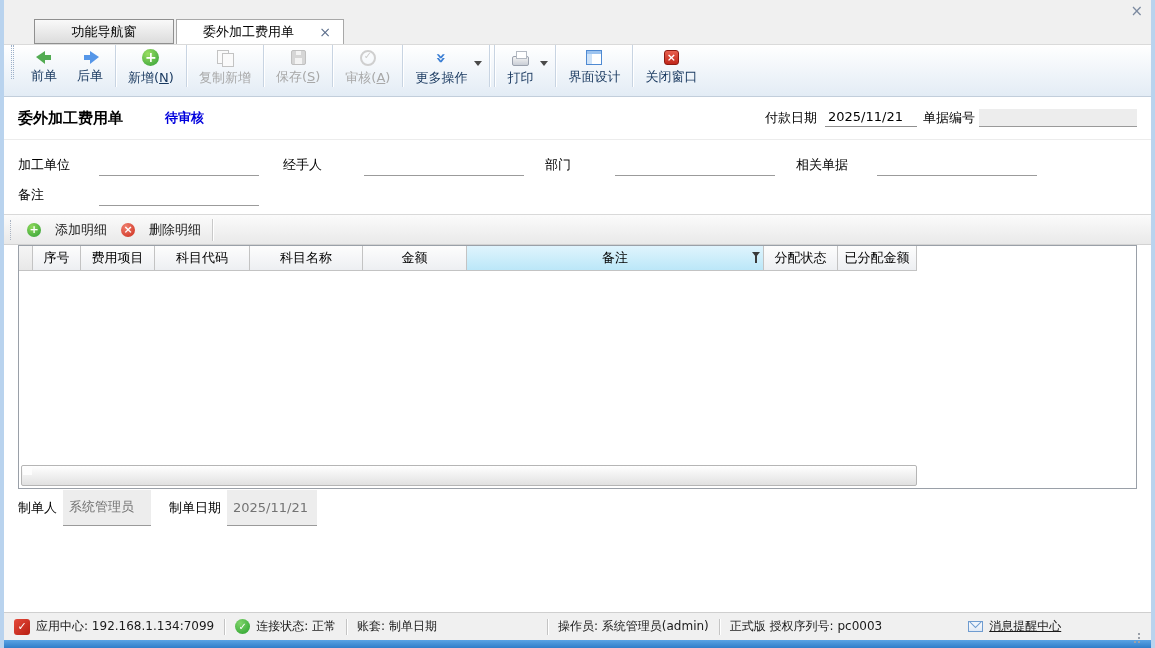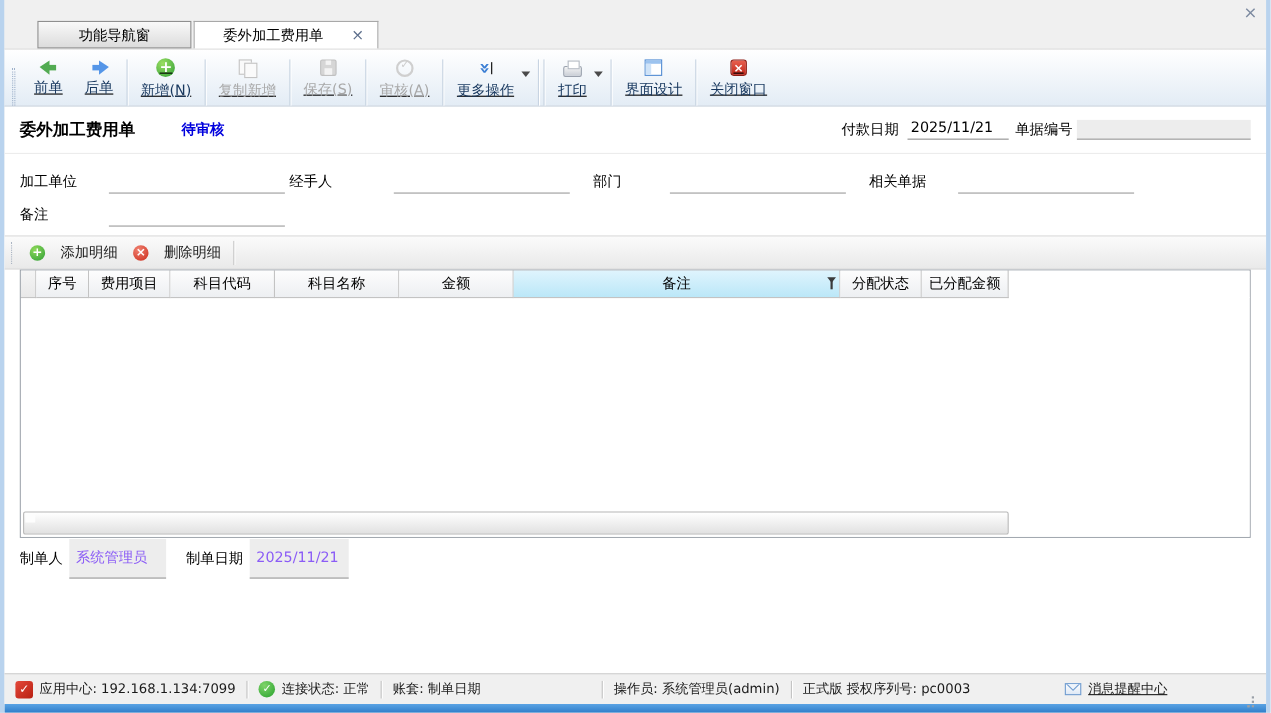--- a/index.html
+++ b/index.html
@@ -16,21 +16,21 @@
 
   
   .tabbar { height: 44px; background: #f0f0f0; display: flex; align-items: flex-end; padding-left: 30px; position: relative; flex: none; }
   .tab { height: 25px; display: flex; align-items: center; justify-content: center; padding: 0 22px; font-size: 13px; cursor: default; }
   .tab.inactive { background: linear-gradient(#f9f9f9, #dcdcdc); border: 1px solid #8f8f8f; width: 140px; margin-right: 2px; }
   .tab.active { background: #fff; border: 1px solid #a8a8a8; border-bottom: none; width: 168px; justify-content: space-between; padding: 0 12px 0 26px; }
   .tabclose { color: #5d6f8c; font-size: 14px; line-height: 1; margin-left: 14px; }
   .win-close { position: absolute; right: 8px; top: 4px; color: #7c8aa0; font-size: 15px; line-height: 1; }
 
   
-  .toolbar { height: 53px; background: linear-gradient(#ffffff, #e3ecf5); border-top: 1px solid #dadada; border-bottom: 1px solid #c2cedb; display: flex; align-items: flex-end; padding: 0 4px; flex: none; text-decoration: underline; }
+  .toolbar { height: 53px; background: linear-gradient(#ffffff, #e3ecf5); border-top: 1px solid #dadada; border-bottom: 1px solid #c2cedb; display: flex; align-items: flex-start; padding: 0 4px; flex: none; }
   .vgrip { width: 3px; height: 34px; border-left: 1px dotted #9db0c9; border-right: 1px dotted #9db0c9; margin: 0 7px 0 3px; }
   .tbtn { display: flex; flex-direction: column; align-items: center; justify-content: center; height: 47px; padding: 2px 10px 3px; gap: 3px; position: relative; }
   .tbtn.has-caret { padding-right: 20px; }
   .tlabel { font-size: 13px; color: #17375e; white-space: nowrap; }
   .tbtn.disabled .tlabel { color: #a8a8a8; }
   .tsep { width: 1px; height: 42px; background: #c8d4e2; box-shadow: 1px 0 0 #ffffff; margin: 0 2px; }
   .caret { width: 0; height: 0; border: 4px solid transparent; border-top: 5px solid #4a4a4a; position: absolute; right: 5px; top: 16px; }
 
   
   .ic { display: inline-block; }
@@ -76,21 +76,21 @@
   .paydate { width: 92px; margin: 0 6px 0 8px; }
   .docno-box { width: 158px; height: 18px; background: #ededed; border-bottom: 1px solid #9a9a9a; margin-left: 4px; }
 
   
   .form-area { padding: 6px 14px 8px; flex: none; border-top: 1px solid #ececec; }
   .form-row { display: flex; align-items: flex-end; height: 30px; }
   .field { display: flex; align-items: flex-end; }
   .field .fld-label { padding-bottom: 2px; }
   .uline { width: 160px; height: 17px; border-bottom: 1px solid #9b9b9b; font-size: 13px; }
   .lw80 { width: 81px; } .lw70 { width: 70px; }
-  .g1 { margin-left: 4px; gap: 14px; } .g2 { margin-left: 21px; } .g3 { margin-left: 21px; }
+  .g1 { margin-left: 24px; } .g2 { margin-left: 21px; } .g3 { margin-left: 21px; }
 
   
   .detail-toolbar { height: 31px; background: linear-gradient(#fbfbfb, #e9e9e9); border-top: 1px solid #d9d9d9; border-bottom: 1px solid #d2d2d2; display: flex; align-items: center; padding-left: 6px; flex: none; }
   .dgrip { width: 2px; height: 20px; border-left: 1px dotted #aab4c2; margin-right: 8px; }
   .dbtn { display: flex; align-items: center; gap: 14px; font-size: 13px; color: #1a1a1a; padding: 0 7px; height: 24px; }
   .dsep { width: 1px; height: 22px; background: #c9c9c9; box-shadow: 1px 0 0 #fff; margin-left: 4px; }
   .mini-circle { width: 14px; height: 14px; border-radius: 50%; color: #fff; font-size: 11px; font-weight: bold; text-align: center; line-height: 13px; }
   .mini-circle.green { background: radial-gradient(circle at 35% 28%, #8ed959, #2f9e37); }
   .mini-circle.green::before { content: "+"; }
   .mini-circle.red { background: radial-gradient(circle at 35% 28%, #f08070, #cc2b1a); }
@@ -104,21 +104,21 @@
   .hc.selected { background: linear-gradient(#dff4fd, #bbe7f8); }
   .hrest { flex: 1; border-bottom: 1px solid #c3c3c3; background:#fff; border-bottom-color:#fff; }
   .funnel { position: absolute; right: 3px; top: 6px; width: 0; height: 0; border-left: 4px solid transparent; border-right: 4px solid transparent; border-top: 5px solid #3a3a3a; }
   .funnel::after { content: ""; position: absolute; left: -1px; top: -2px; width: 2px; height: 8px; background: #3a3a3a; }
   .grid-body { flex: 1; background: #fff; }
   .hscroll { position: absolute; left: 2px; bottom: 2px; width: 896px; height: 21px; background: linear-gradient(#ffffff, #e1e1e1); border: 1px solid #b5b5b5; border-radius: 2px; }
   .hscroll::before { content: ""; position: absolute; left: 1px; top: 1px; width: 9px; height: 8px; background: #fdfdfd; }
 
   
   .maker-row { height: 37px; display: flex; align-items: center; padding: 0 14px; flex: none; }
-  .ro-box { height: 36px; background: #ededed; border-bottom: 1px solid #9a9a9a; color: #8b5cf6; font-size: 13px; display: flex; align-items: center; padding: 0 6px; margin-left: 6px; }
+  .ro-box { height: 36px; background: #ededed; border-bottom: 1px solid #9a9a9a; color: #737373; font-size: 13px; display: flex; align-items: center; padding: 0 6px; margin-left: 6px; }
   .ro-maker { width: 88px; }
   .ro-date { width: 90px; }
   .ml18 { margin-left: 18px; }
   .fill { flex: 1; }
 
   
   .statusbar { height: 28px; background: #f0f0f0; border-top: 1px solid #cfcfcf; display: flex; align-items: center; padding: 0 10px; font-size: 12px; color: #1a1a1a; flex: none; }
   .sb-item { display: flex; align-items: center; gap: 6px; white-space: nowrap; }
   .ssep { width: 1px; height: 16px; background: #c4c4c4; box-shadow: 1px 0 0 #fff; margin: 0 10px; }
   .logo-ic { width: 16px; height: 16px; border-radius: 3px; background: linear-gradient(135deg, #e4493a, #b81f12); color: #fff; font-weight: bold; font-size: 11px; text-align: center; line-height: 15px; font-style: italic; }

